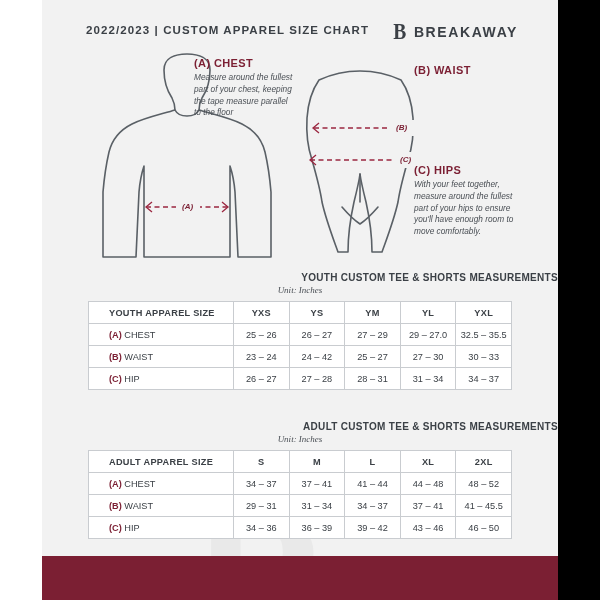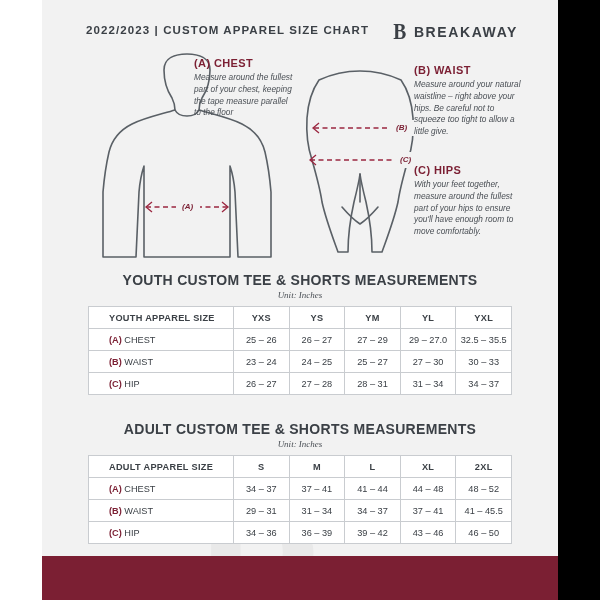--- a/index.html
+++ b/index.html
@@ -128,22 +128,22 @@
     color: #7b1f33;
     font-weight: bold;
   }
 
   
   .tbl-block { position: absolute; left: 0; width: 516px; }
   .block-youth { top: 272px; }
   .block-adult { top: 421px; }
 
   .tbl-title {
-    text-align: center;
-    font-size: 14px;
+    text-align: right;
+    font-size: 10px;
     font-weight: bold;
     color: #3b4046;
     letter-spacing: 0.3px;
   }
   .tbl-unit {
     text-align: center;
     font-size: 9px;
     font-style: italic;
     color: #4a4f55;
     margin-top: 2px;
@@ -244,21 +244,20 @@
       <div class="lbl" style="left:140px; top:150px;">(A)</div>
       <div class="lbl" style="left:354px; top:71px;">(B)</div>
       <div class="lbl" style="left:358px; top:103px;">(C)</div>
 
       <div class="note note-chest">
         <div class="note-title">(A) CHEST</div>
         <div class="note-body">Measure around the fullest part of your chest, keeping the tape measure parallel to the floor</div>
       </div>
       <div class="note note-waist">
         <div class="note-title">(B) WAIST</div>
-        <div class="note-body">Measure around your natural waistline – right above your hips. Be careful not to squeeze too tight to allow a little give.</div>
       </div>
       <div class="note note-hips">
         <div class="note-title">(C) HIPS</div>
         <div class="note-body">With your feet together, measure around the fullest part of your hips to ensure you'll have enough room to move comfortably.</div>
       </div>
     </div>
 
     <div class="tbl-block block-youth">
       <div class="tbl-title">YOUTH CUSTOM TEE &amp; SHORTS MEASUREMENTS</div>
       <div class="tbl-unit">Unit: Inches</div>
@@ -278,21 +277,21 @@
             <td class="rowhead"><span class="tag">(A)</span> <span>CHEST</span></td>
             <td>25 – 26</td>
             <td>26 – 27</td>
             <td>27 – 29</td>
             <td>29 – 27.0</td>
             <td>32.5 – 35.5</td>
           </tr>
           <tr>
             <td class="rowhead"><span class="tag">(B)</span> <span>WAIST</span></td>
             <td>23 – 24</td>
-            <td>24 – 25</td>
+            <td>24 – 42</td>
             <td>25 – 27</td>
             <td>27 – 30</td>
             <td>30 – 33</td>
           </tr>
           <tr>
             <td class="rowhead"><span class="tag">(C)</span> <span>HIP</span></td>
             <td>26 – 27</td>
             <td>27 – 28</td>
             <td>28 – 31</td>
             <td>31 – 34</td>

